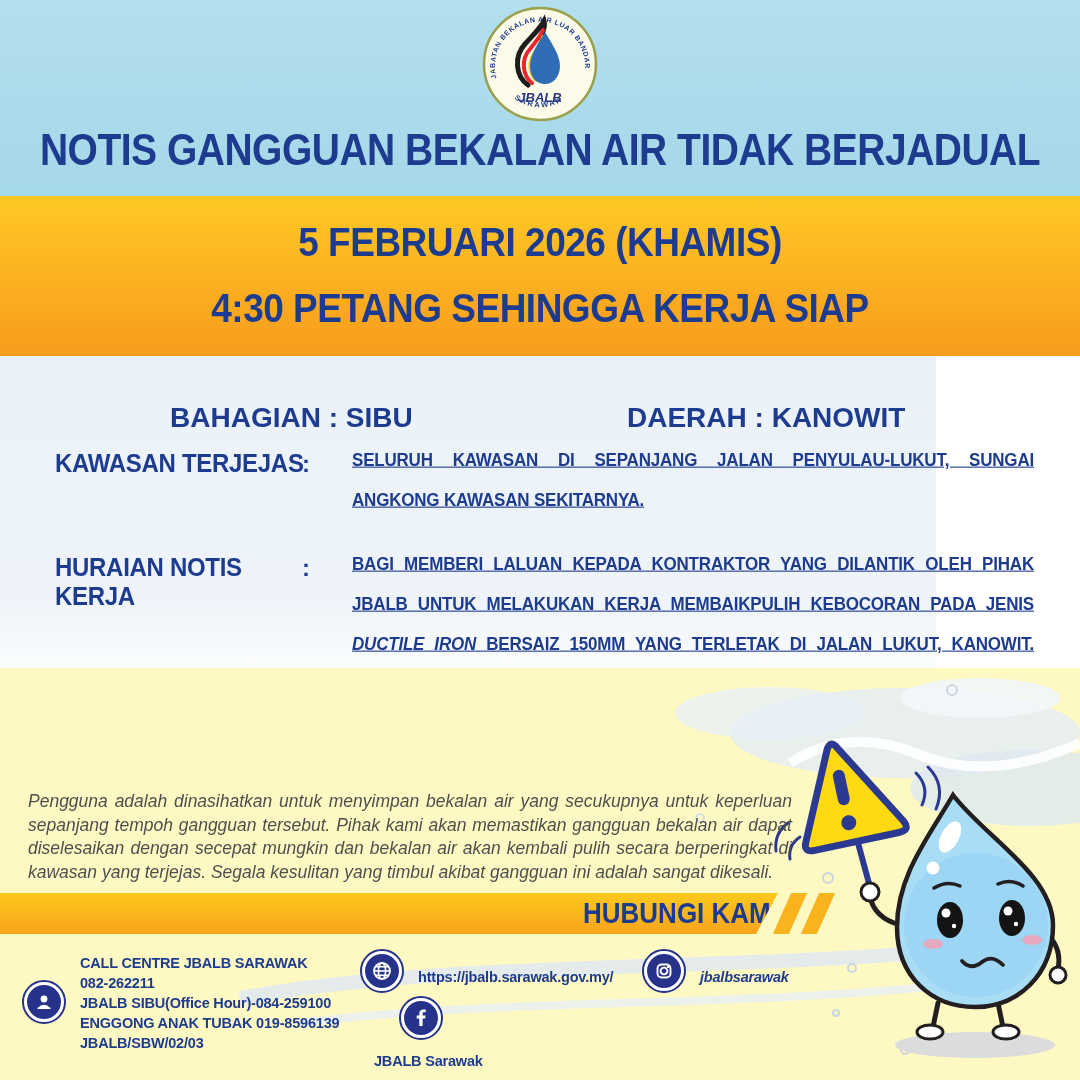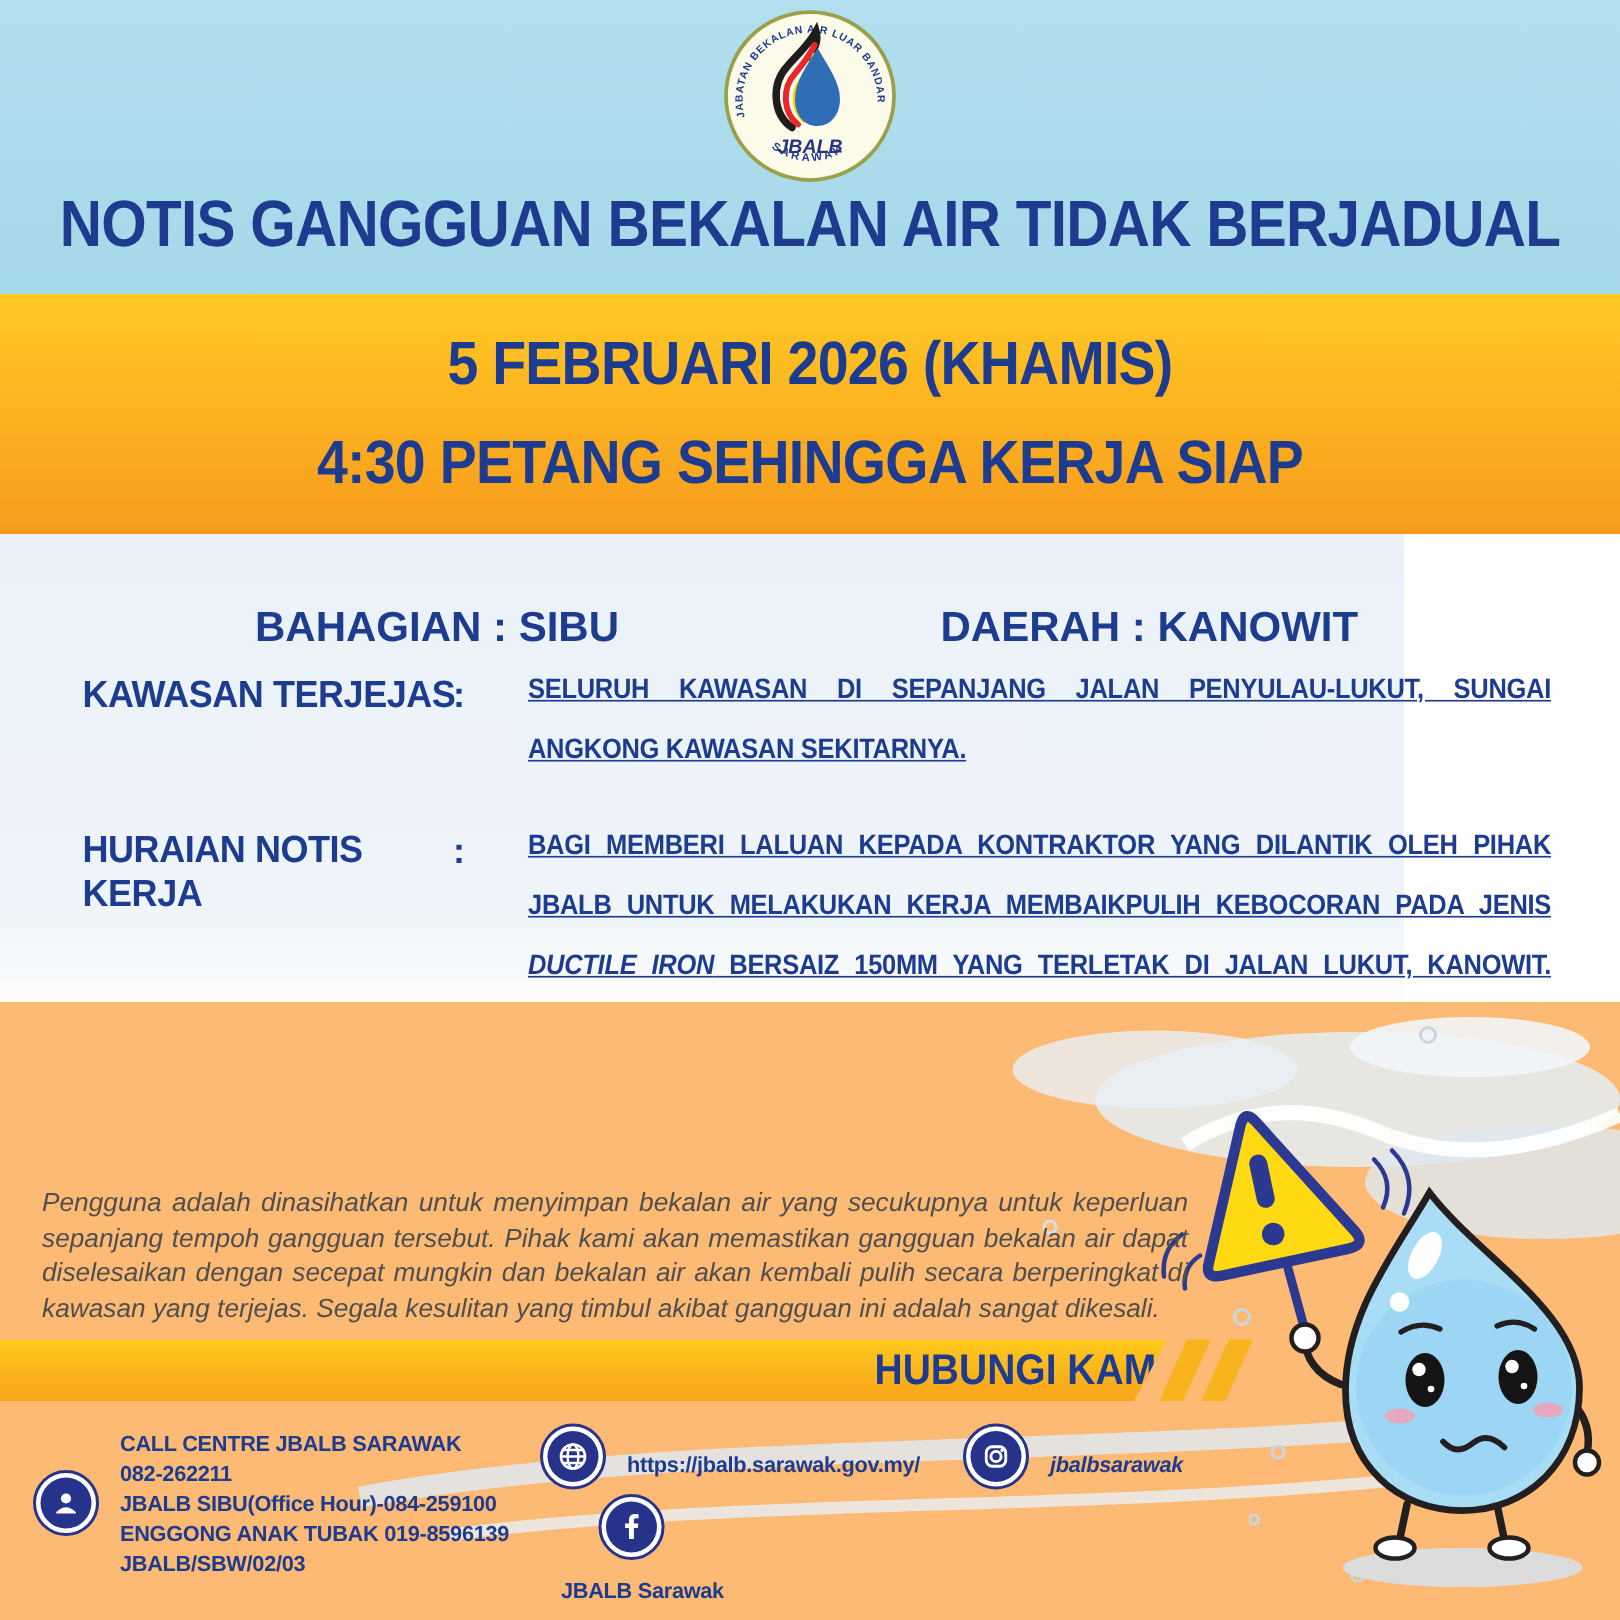--- a/index.html
+++ b/index.html
@@ -33,21 +33,21 @@
   .detail-text{position:absolute;left:352px;width:682px;font-size:17px;font-weight:bold;
     color:#1e3c8f;letter-spacing:-0.2px;text-decoration:underline;}
   .detail-text .line{display:block;line-height:40px;text-align:justify;text-align-last:justify;
     transform:scaleY(1.1);white-space:nowrap;}
   .detail-text .line.last{text-align-last:left;}
   .italic-seg{font-style:italic;}
   .kawasan-label{top:94px;} .kawasan-colon{top:94px;} .kawasan-text{top:84px;}
   .huraian-label{top:198px;} .huraian-colon{top:198px;} .huraian-text{top:188px;}
 
   
-  .footer-section{position:absolute;left:0;top:668px;width:1080px;height:412px;background:#fdba74;}
+  .footer-section{position:absolute;left:0;top:668px;width:1080px;height:412px;background:#fef9c3;}
   .splash-art{position:absolute;left:0;top:0;width:1080px;height:412px;}
   .advisory{position:absolute;left:28px;top:122px;width:764px;font-size:17.5px;line-height:23.5px;
     font-style:italic;color:#4f4f4f;text-align:justify;font-weight:500;z-index:2;}
 
   .contact-bar{position:absolute;left:0;top:225px;width:778px;height:41px;z-index:2;
     background:linear-gradient(180deg,#fdc91c 0%,#f8a31c 100%);
     clip-path:polygon(0 0,778px 0,756px 100%,0 100%);
     display:flex;align-items:center;justify-content:flex-end;}
   .contact-bar-title{font-size:26px;font-weight:bold;color:#1e3c8f;transform:scaleY(1.1);}
   .bar-stripe{position:absolute;top:225px;width:16px;height:41px;background:#f9b41d;

